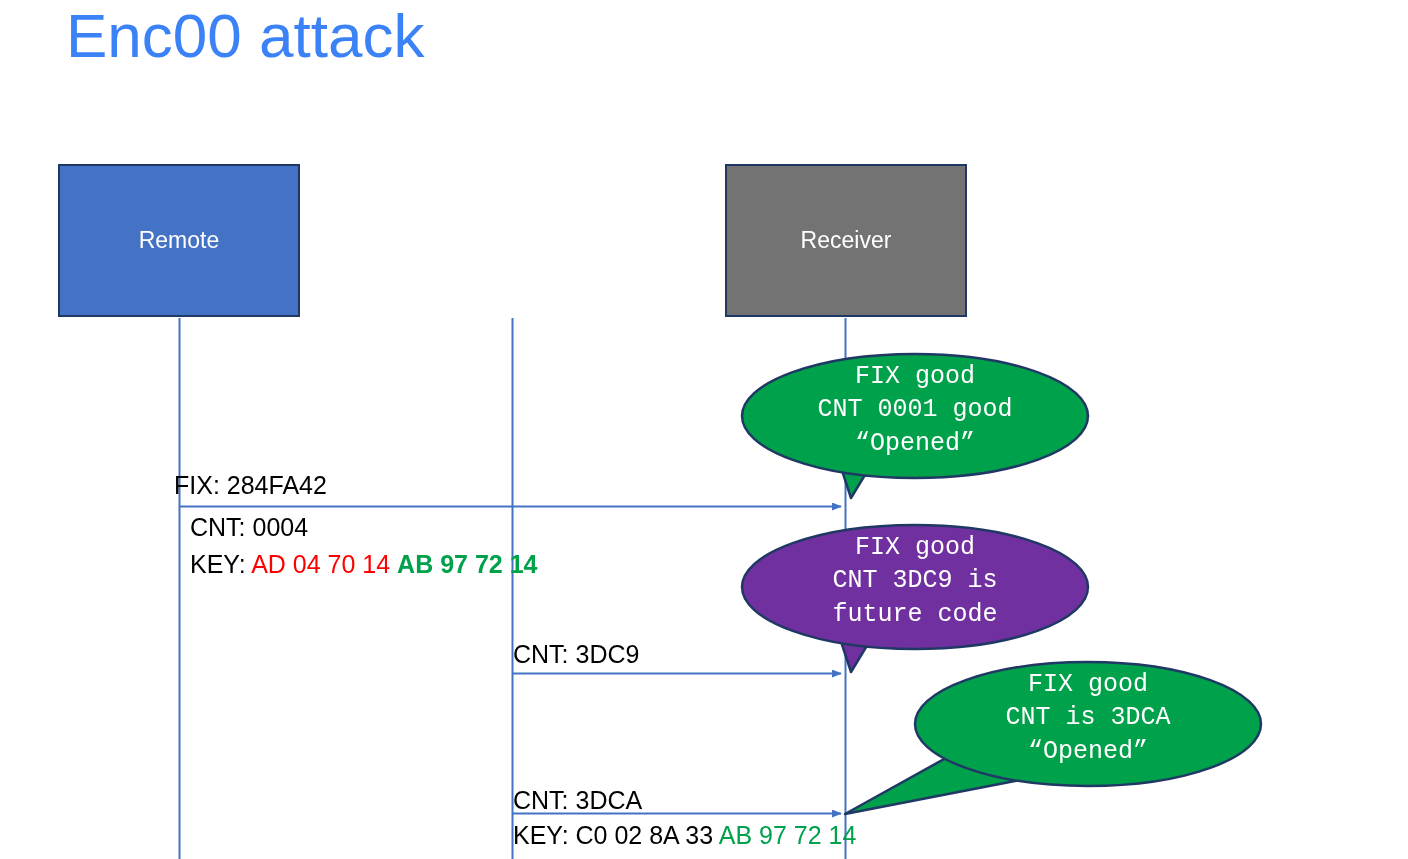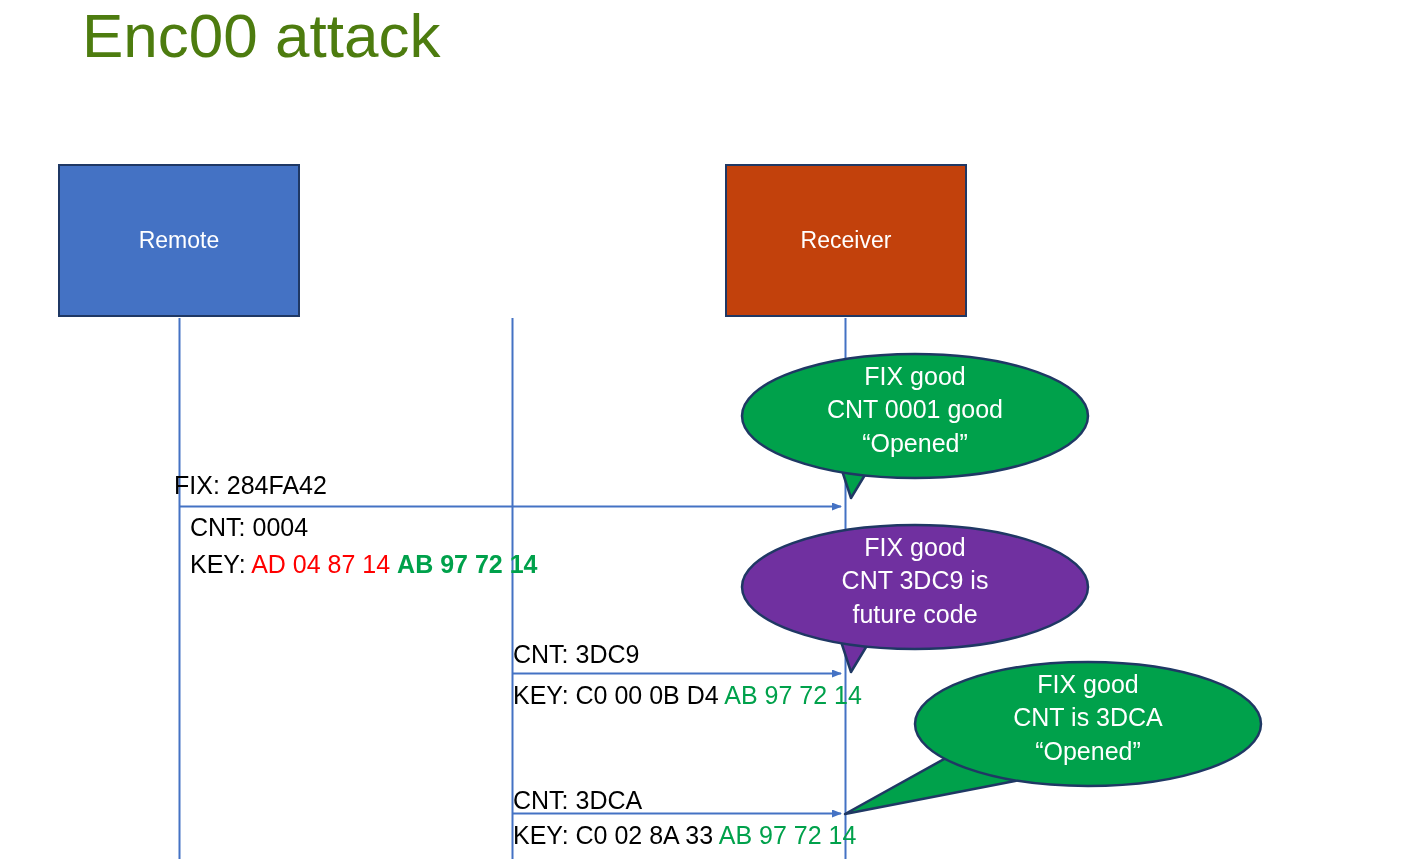--- a/index.html
+++ b/index.html
@@ -20,24 +20,23 @@
   }
 
   
   .slide-title {
     position: absolute;
     left: 66px;
     top: 2px;
     font-size: 62px;
     line-height: 1.1;
     font-weight: 400;
-    color: #4d7c0f;
+    color: #3b82f6;
     letter-spacing: 0px;
     white-space: nowrap;
-    margin-left: 16px;
   }
 
   
   .actor-box {
     position: absolute;
     box-sizing: border-box;
     border: 2px solid #1F3864;
     display: flex;
     align-items: center;
     justify-content: center;
@@ -73,20 +72,21 @@
 
   
   .bubble-text {
     position: absolute;
     color: #ffffff;
     font-size: 25px;
     line-height: 1.33;
     text-align: center;
     white-space: nowrap;
     pointer-events: none;
+    font-family: Liberation Mono, monospace;
   }
 </style>
 </head>
 <body>
 
 <div id="canvas">
 
   <div class="slide-title">Enc00 attack</div>
 
   <svg id="vector-layer" viewBox="0 0 1408 859" xmlns="http://www.w3.org/2000/svg">
@@ -121,43 +121,40 @@
       <path d="M 845,814 L 1000,728 L 1015,781 Z" fill="#00A14B" stroke="#1F3864" stroke-width="2.5" stroke-linejoin="round"></path>
       <ellipse cx="1088" cy="724" rx="173" ry="62" fill="#00A14B" stroke="#1F3864" stroke-width="2.5"></ellipse>
     </g>
   </svg>
 
   <div class="actor-box" style="left:58px; top:164px; width:242px; height:153px; background:#4472C4;align-items:center;">
     <span class="actor-label">Remote</span>
   </div>
 
 
-  <div class="actor-box" style="left:725px; top:164px; width:242px; height:153px; background:#c2410c;">
+  <div class="actor-box" style="left:725px; top:164px; width:242px; height:153px; background:#737373;">
     <span class="actor-label">Receiver</span>
   </div>
 
   <div class="msg-text" style="left:174px; top:470px;">
     <span>FIX: 284FA42</span>
   </div>
 
   <div class="msg-text" style="left:190px; top:512px;">
     <span>CNT: 0004</span>
   </div>
 
   <div class="msg-text" style="left:190px; top:549px;">
-    <span class="hex-black">KEY: </span><span class="hex-red">AD 04 87 14 </span><span class="hex-green-bold">AB 97 72 14</span>
+    <span class="hex-black">KEY: </span><span class="hex-red">AD 04 70 14 </span><span class="hex-green-bold">AB 97 72 14</span>
   </div>
 
   <div class="msg-text" style="left:513px; top:639px;">
     <span>CNT: 3DC9</span>
   </div>
 
-  <div class="msg-text" style="left:513px; top:680px;">
-    <span class="hex-black">KEY: C0 00 0B D4 </span><span class="hex-green">AB 97 72 14</span>
-  </div>
 
   <div class="msg-text" style="left:513px; top:779px;margin-top:6px;">
     <span>CNT: 3DCA</span>
   </div>
 
   <div class="msg-text" style="left:513px; top:820px;">
     <span class="hex-black">KEY: C0 02 8A 33 </span><span class="hex-green">AB 97 72 14</span>
   </div>
 
   <div class="bubble-text" style="left:755px; top:360px; width:320px;">

